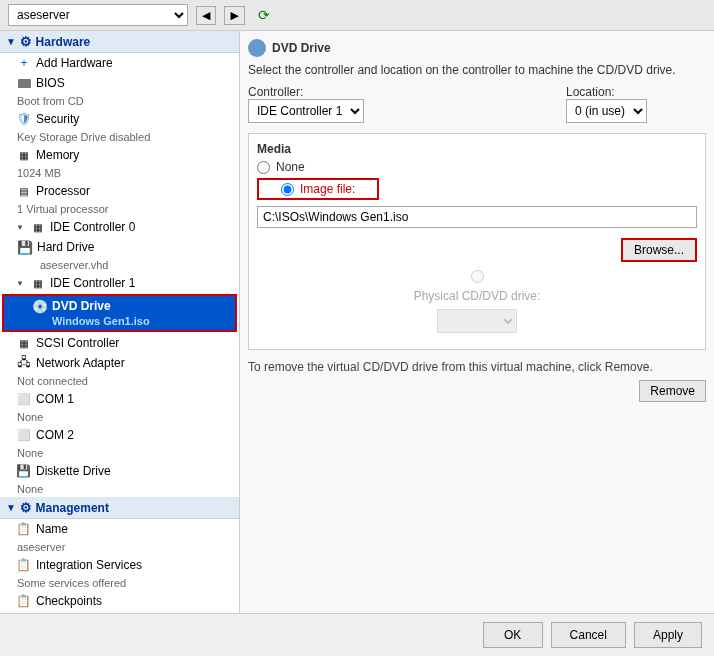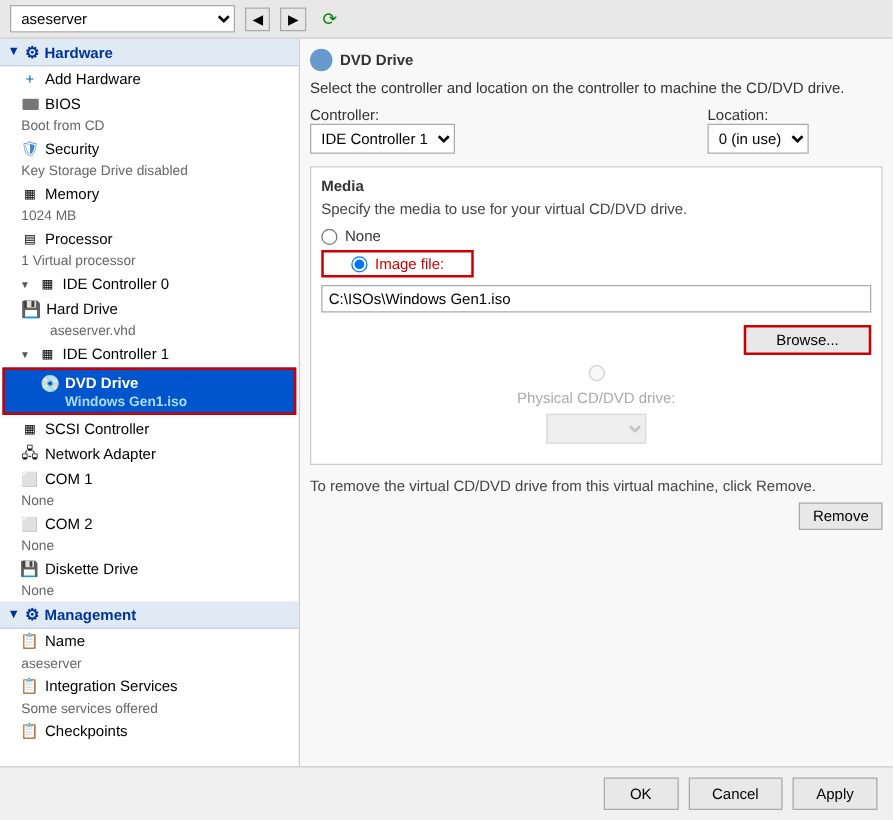--- a/index.html
+++ b/index.html
@@ -171,21 +171,21 @@
     }
 
     .browse-btn-row {
       display: flex;
       justify-content: flex-end;
       margin-bottom: 8px;
     }
     .browse-btn {
       border: 2px solid #cc0000;
       background: #e8e8e8;
-      padding: 3px 24px;
+      padding: 3px 11px;
       cursor: pointer;
       font-size: 12px;
     }
 
     .physical-row {
       display: flex;
       align-items: center;
       gap: 6px;
       margin-bottom: 8px;
       flex-direction: column;
@@ -331,20 +331,23 @@
 
     <div class="tree-item tree-indent-1">
       <span class="item-icon" style="font-size:10px;">▦</span>
       <span>SCSI Controller</span>
     </div>
 
     <div class="tree-item tree-indent-1">
       <span class="item-icon" style="font-size:12px;">🖧</span>
       <span>Network Adapter</span>
     </div>
+    <div class="tree-item tree-indent-2">
+      <span style="color:#666;font-size:11px;">Not connected</span>
+    </div>
 
     <div class="tree-item tree-indent-1">
       <span class="item-icon" style="font-size:11px;">⬜</span>
       <span>COM 1</span>
     </div>
     <div class="tree-item tree-indent-2">
       <span style="color:#666;font-size:11px;">None</span>
     </div>
 
     <div class="tree-item tree-indent-1">
@@ -415,21 +418,20 @@
         <div class="form-label">Location:</div>
         <select class="form-select">
           <option>0 (in use)</option>
           <option>1</option>
         </select>
       </div>
     </div>
 
     <div class="media-section">
       <div class="media-title">Media</div>
-      <div class="media-desc">Specify the media to use for your virtual CD/DVD drive.</div>
 
       
       <div class="radio-row">
         <input type="radio" name="media" id="radio-none" style="">
         <label for="radio-none" class="radio-label">None</label>
       </div>
 
       
       <div style="border: 2px solid #cc0000; display:inline-flex; align-items:center; gap:6px; padding: 2px 22px; margin-bottom:6px;">
         <input type="radio" name="media" id="radio-image" checked="" style="">

